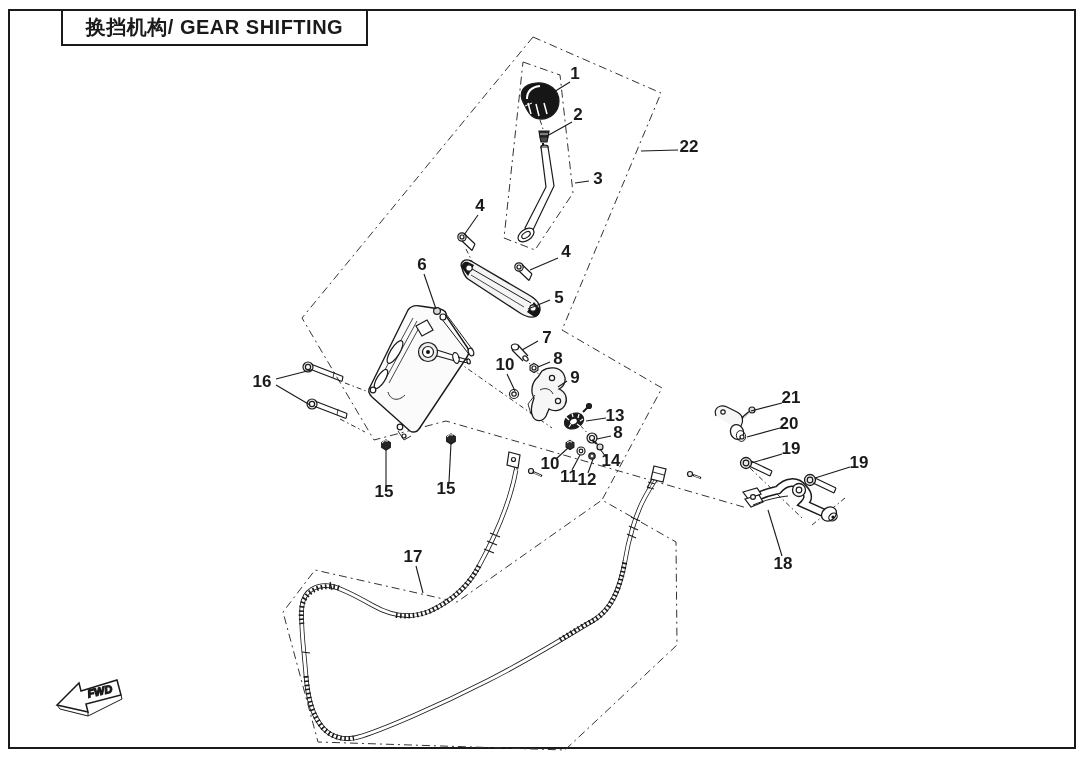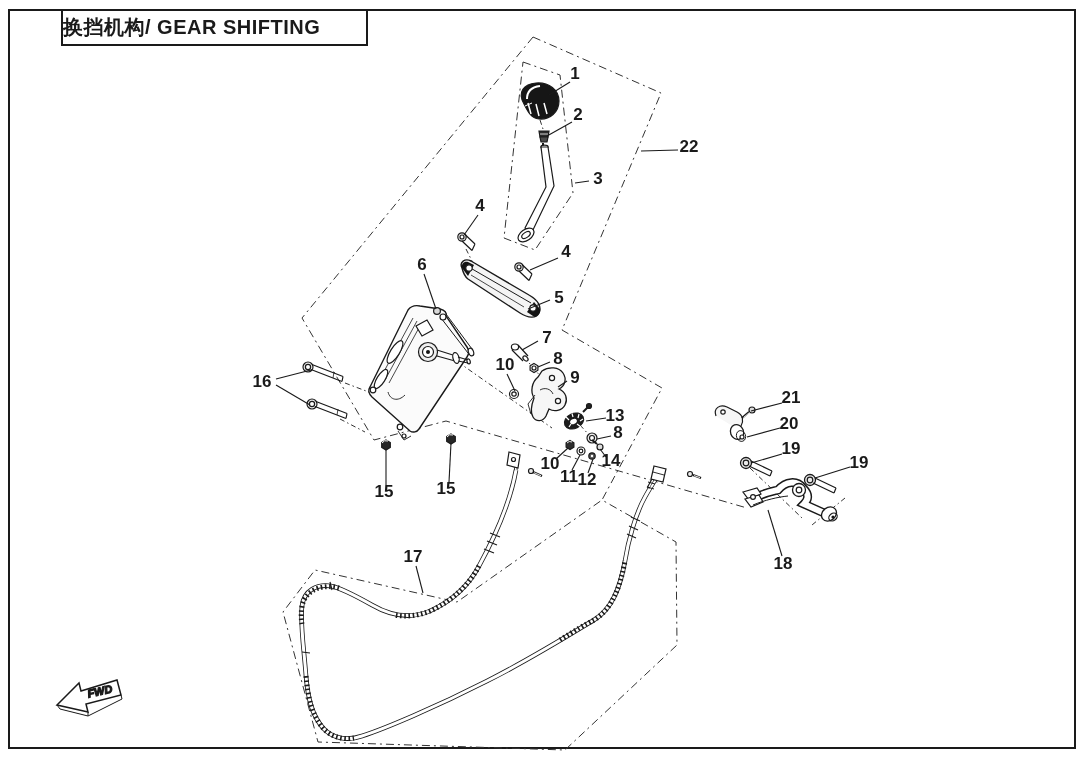--- a/index.html
+++ b/index.html
@@ -12,21 +12,21 @@
     position:relative;width:1090px;height:760px;background:var(--bg);
     font-family:"Liberation Sans", sans-serif;overflow:hidden;
   }
   .page-border{
     position:absolute;left:8px;top:9px;width:1068px;height:740px;
     border:2px solid var(--ink);box-sizing:border-box;
   }
   .title-box{
     position:absolute;left:61px;top:9px;width:307px;height:37px;
     border:2px solid var(--ink);box-sizing:border-box;background:var(--bg);
-    display:flex;align-items:center;justify-content:flex-start;
+    display:flex;align-items:center;justify-content:center;
   }
   .title-box span{
     font-size:20px;font-weight:bold;color:var(--ink);letter-spacing:.5px;white-space:nowrap;
   }
   svg text.callout{
     font-family:"Liberation Sans", sans-serif;font-weight:bold;font-size:17px;fill:var(--ink);
   }
   svg .fwd-text{
     font-family:"Liberation Sans", sans-serif;font-weight:bold;font-style:italic;font-size:11px;fill:var(--ink);
   }

